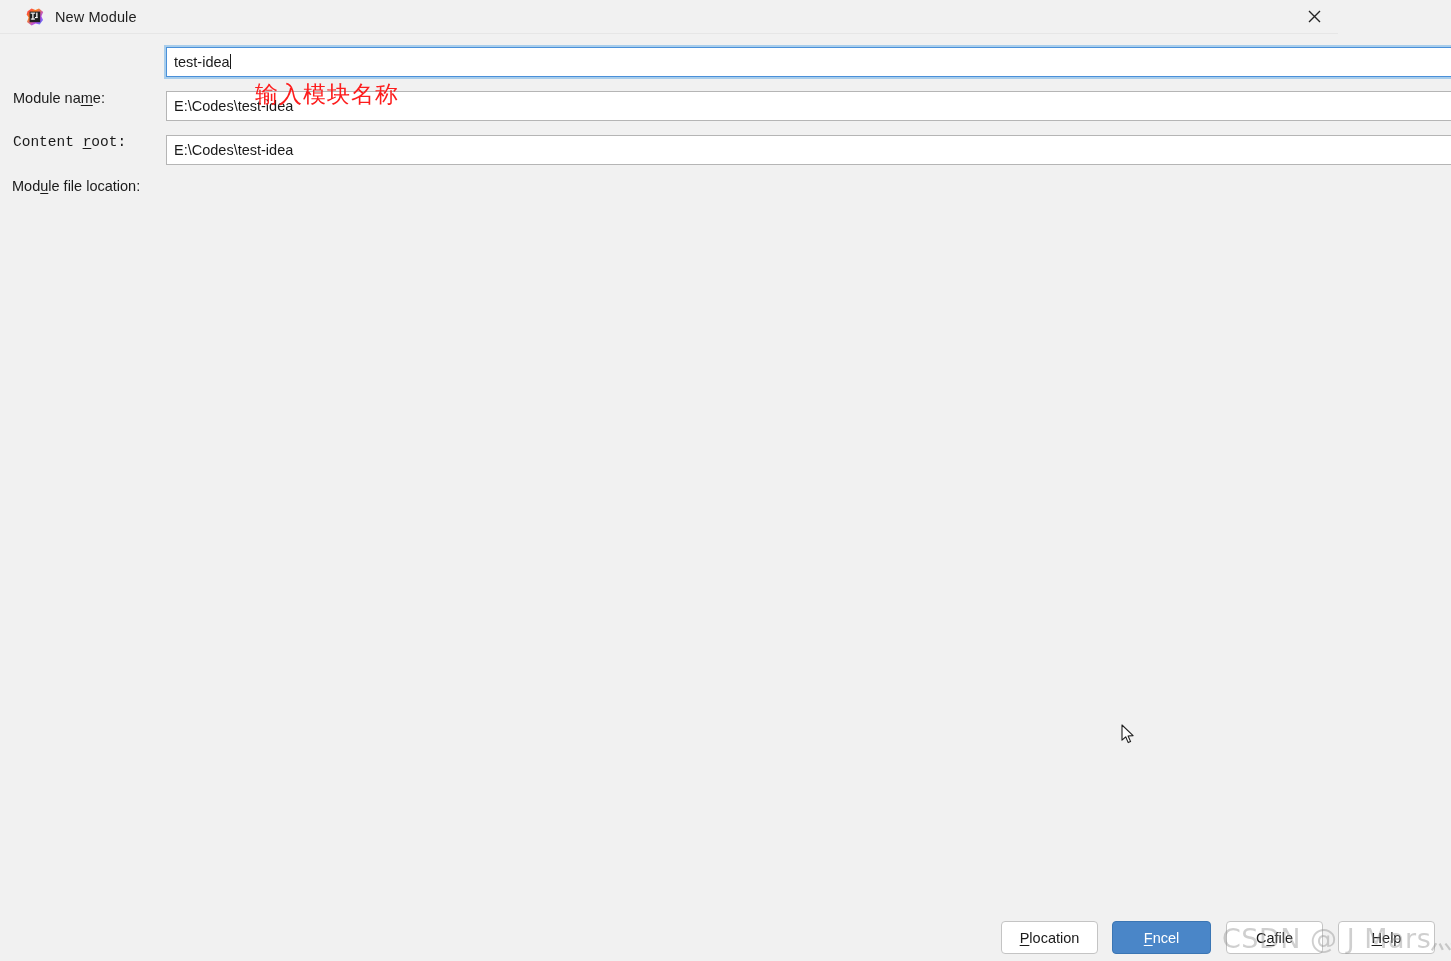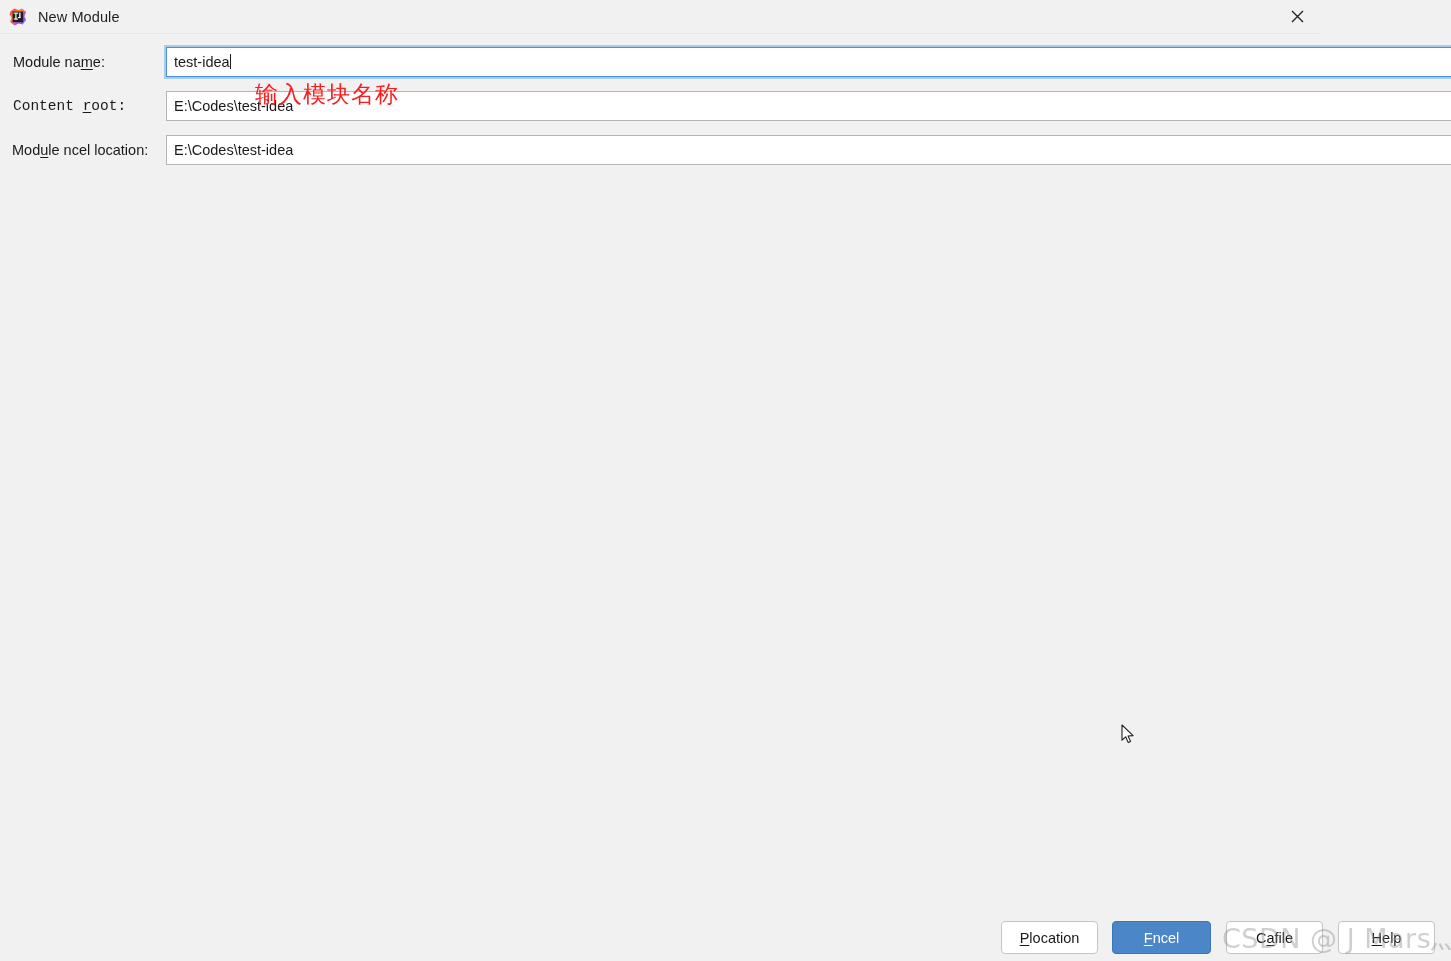--- a/index.html
+++ b/index.html
@@ -20,20 +20,21 @@
   
   .titlebar {
     position: absolute;
     left: 0; top: 0;
     width: 1321px;
     height: 33px;
     background: #f1f1f1;
     border-bottom: 1px solid #e6e6e6;
     display: flex;
     align-items: center;
+    padding-left: 17px;
   }
   .title-icon {
     width: 18px;
     height: 18px;
     margin-left: 9px;
     margin-right: 11px;
     position: relative;
     flex: none;
   }
   .title-text {
@@ -61,20 +62,21 @@
     width: 1451px;
   }
 
   .field-label {
     position: absolute;
     font-size: 14.5px;
     color: #1a1a1a;
     white-space: nowrap;
     line-height: 30px;
     height: 30px;
+    margin-top: 36px;
   }
   .lbl-name     { left: 13px;  top: 14px;  }
   .lbl-content  { left: 13px;  top: 58px; font-family: Liberation Mono, monospace;  }
   .lbl-location { left: 12px;  top: 102px; }
   .mn { text-decoration: underline; text-underline-offset: 2px; }
 
   .input-wrap {
     position: absolute;
     left: 166px;
     width: 1380px;
@@ -230,21 +232,21 @@
   <div class="input-wrap wrap-content">
     <span class="input-text">E:\Codes\test-idea</span>
     <span class="browse-btn">
       <svg width="19" height="15" viewBox="0 0 19 15">
         <path d="M1 3.2 A1 1 0 0 1 2 2.2 H7.2 L8.7 4.0 H16.5 A1 1 0 0 1 17.5 5.0 V12.0 A1 1 0 0 1 16.5 13.0 H2 A1 1 0 0 1 1 12.0 Z" fill="#e3e3e3" stroke="#d2d2d2" stroke-width="0.9"></path>
         <path d="M3.4 12.6 L5.6 6.6 H18.0 L15.8 12.6 Z" fill="#efefef" stroke="#d2d2d2" stroke-width="0.9"></path>
       </svg>
     </span>
   </div>
 
-  <div class="field-label lbl-location"><span>Mod</span><span class="mn">u</span><span>le ncel location:</span></div>
+  <div class="field-label lbl-location"><span>Mod</span><span class="mn">u</span><span>le file location:</span></div>
   <div class="input-wrap wrap-location">
     <span class="input-text">E:\Codes\test-idea</span>
     <span class="browse-btn">
       <svg width="19" height="15" viewBox="0 0 19 15">
         <path d="M1 3.2 A1 1 0 0 1 2 2.2 H7.2 L8.7 4.0 H16.5 A1 1 0 0 1 17.5 5.0 V12.0 A1 1 0 0 1 16.5 13.0 H2 A1 1 0 0 1 1 12.0 Z" fill="#e3e3e3" stroke="#d2d2d2" stroke-width="0.9"></path>
         <path d="M3.4 12.6 L5.6 6.6 H18.0 L15.8 12.6 Z" fill="#efefef" stroke="#d2d2d2" stroke-width="0.9"></path>
       </svg>
     </span>
   </div>
 

